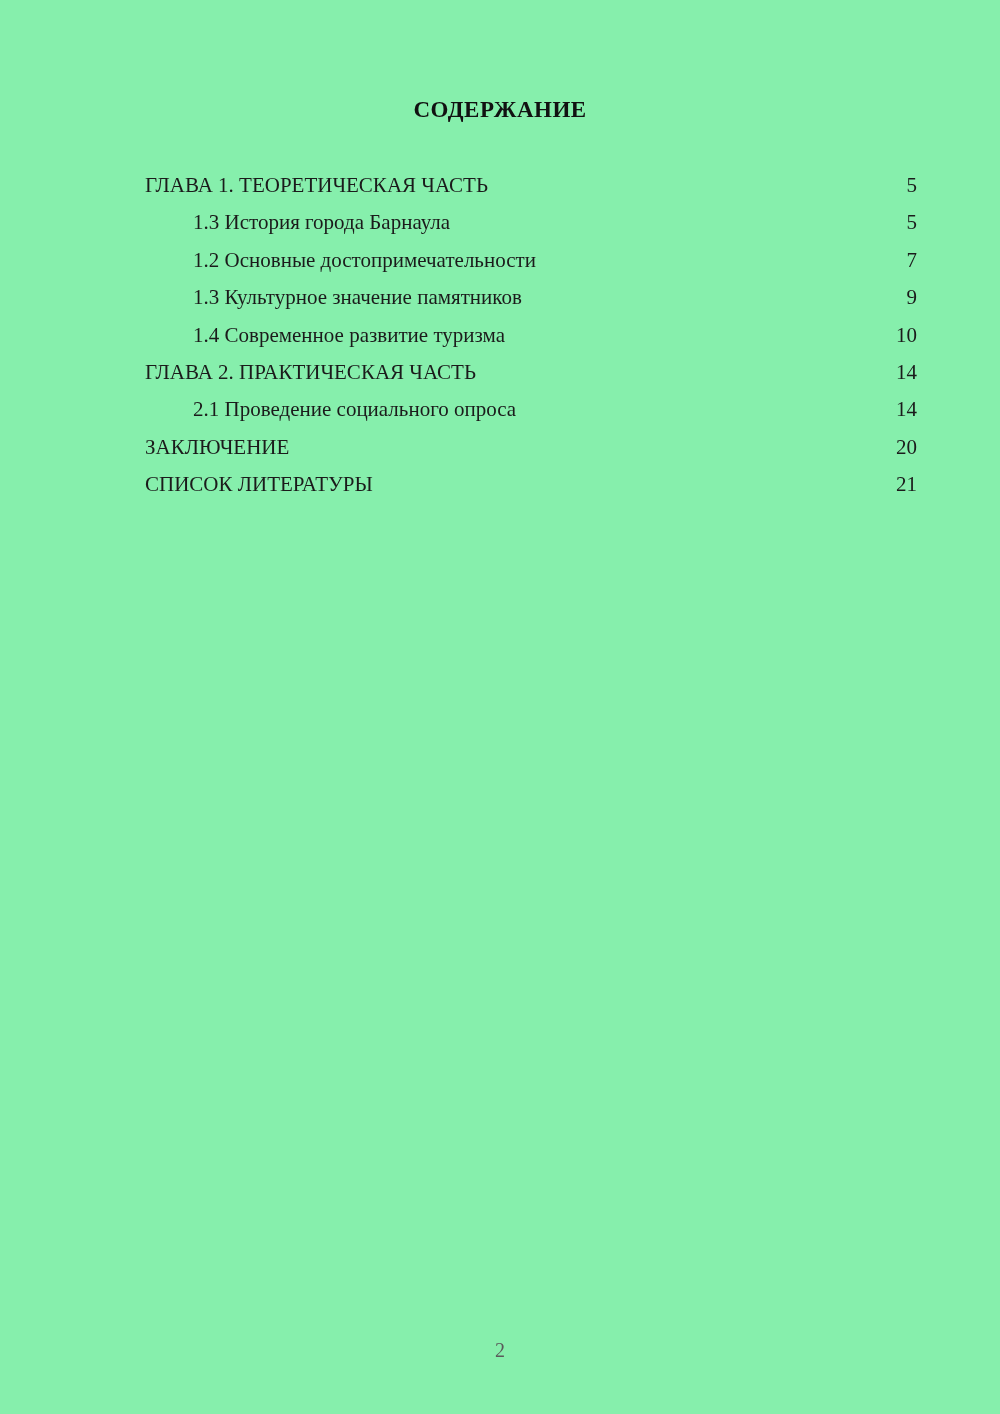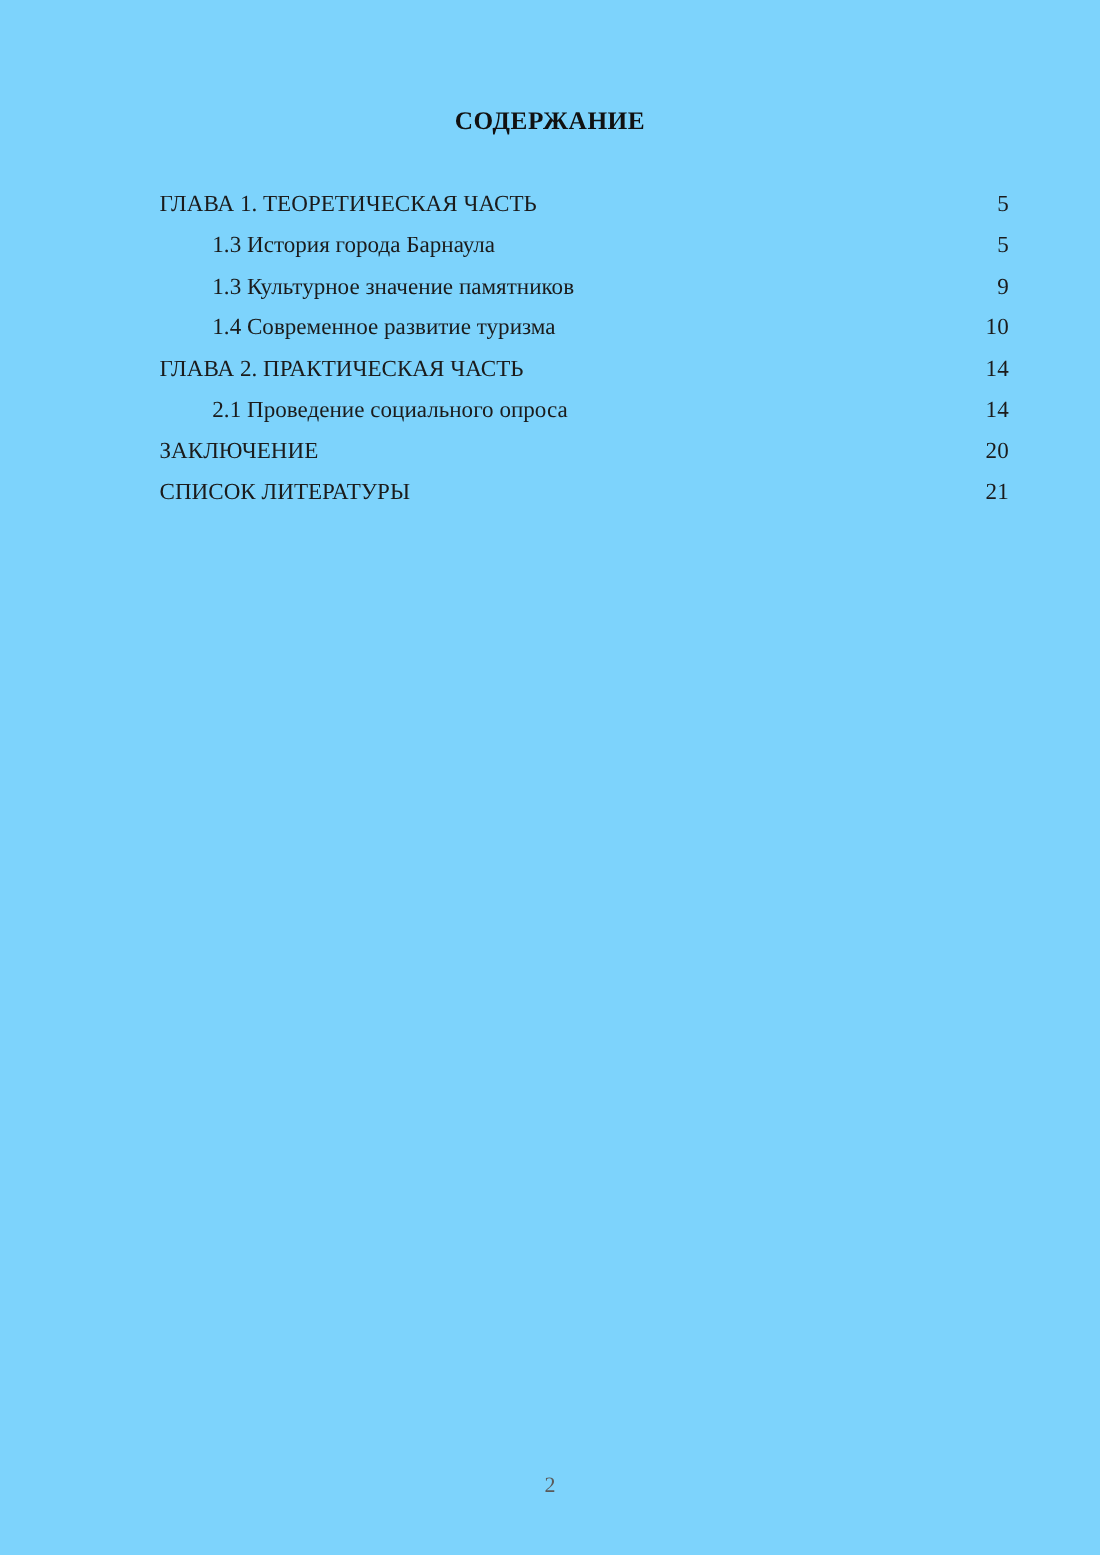--- a/index.html
+++ b/index.html
@@ -4,21 +4,21 @@
 <style>
   html, body {
     margin: 0;
     padding: 0;
     background: #ffffff;
   }
   .page {
     position: relative;
     width: 1000px;
     height: 1414px;
-    background: #7dd3fc;
+    background: #86efac;
     font-family: "Liberation Serif", serif;
     color: #1b1b1b;
     overflow: hidden;
   }
   .doc-title {
     position: absolute;
     top: 97px;
     left: 0;
     right: 0;
     text-align: center;
@@ -73,20 +73,24 @@
   <div class="toc" id="toc-list">
       <div class="toc-row level-0">
     <span class="toc-label">ГЛАВА 1. ТЕОРЕТИЧЕСКАЯ ЧАСТЬ</span>
     <span class="toc-page">5</span>
   </div>
       <div class="toc-row level-1">
     <span class="toc-label">1.3 История города Барнаула</span>
     <span class="toc-page">5</span>
   </div>
       <div class="toc-row level-1">
+    <span class="toc-label">1.2 Основные достопримечательности</span>
+    <span class="toc-page">7</span>
+  </div>
+      <div class="toc-row level-1">
     <span class="toc-label">1.3 Культурное значение памятников</span>
     <span class="toc-page">9</span>
   </div>
       <div class="toc-row level-1">
     <span class="toc-label">1.4 Современное развитие туризма</span>
     <span class="toc-page">10</span>
   </div>
       <div class="toc-row level-0">
     <span class="toc-label">ГЛАВА 2. ПРАКТИЧЕСКАЯ ЧАСТЬ</span>
     <span class="toc-page">14</span>

